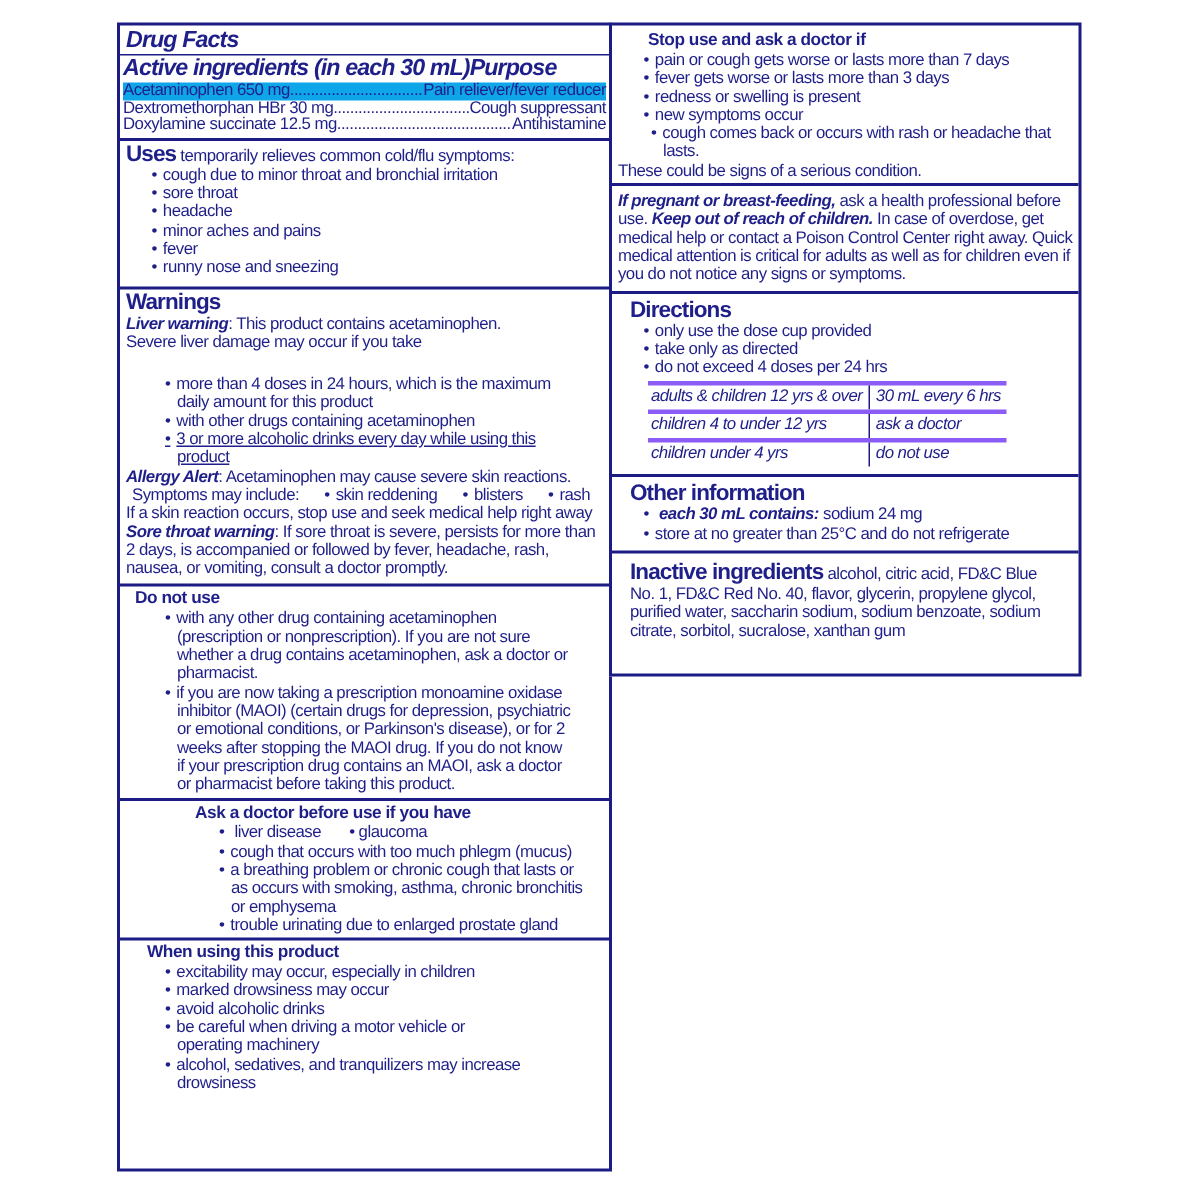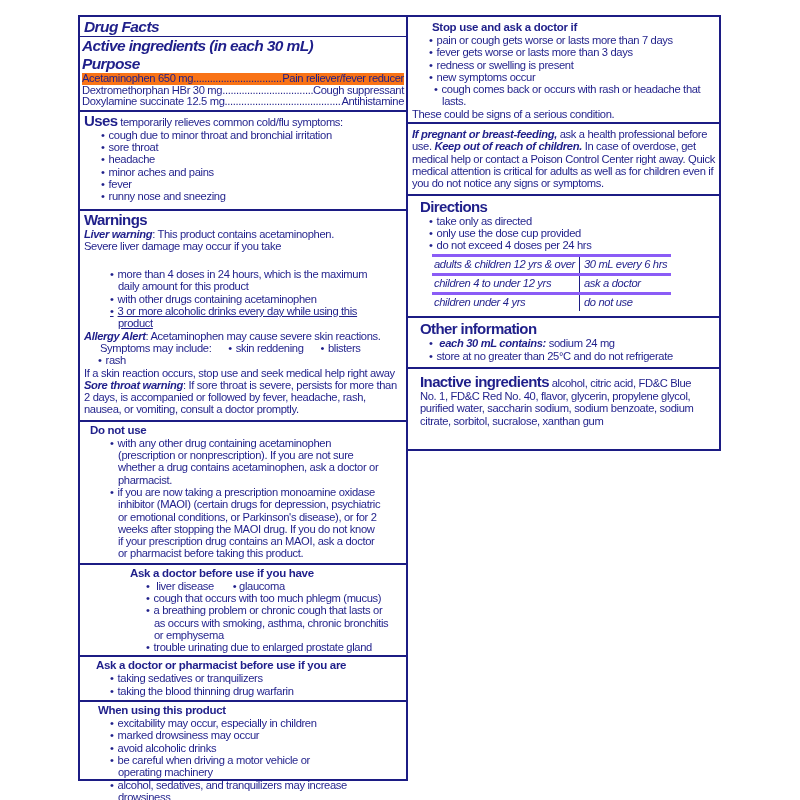--- a/index.html
+++ b/index.html
@@ -13,27 +13,27 @@
   .t { font-size: 11.2px; line-height: 12.3px; letter-spacing: -0.35px; }
   .h1 { font-size: 15.5px; font-weight: bold; font-style: italic; letter-spacing: -0.6px; line-height: 18px; }
   .h2 { font-size: 15px; font-weight: bold; letter-spacing: -0.6px; line-height: 16px; }
   .hh { font-size: 11.5px; font-weight: bold; letter-spacing: -0.3px; line-height: 13px; }
   .b { font-weight: bold; font-style: italic; }
   .bul { padding-left: 25px; text-indent: -8px; }
   .bul::before { content: "\2022"; margin-right: 4px; }
   .bul2 { padding-left: 34px; text-indent: -8px; }
   .bul2::before { content: "\2022"; margin-right: 4px; }
   .df-title { border-bottom: 1px solid #1c1c84; padding: 1px 4px 0 4px; }
-  .ai-head { display: flex; padding: 0 0 0 0; flex-direction: column; }
+  .ai-head { display: flex; padding: 0 0 0 0; }
   .ing { display: flex; font-size: 11.2px; line-height: 11.6px; letter-spacing: -0.35px; }
   .ing .name { white-space: nowrap; }
   .ing .dots { flex: 1; overflow: hidden; white-space: nowrap; }
   .ing .dots::after { content: "........................................................................................................................"; }
   .ing .purp { white-space: nowrap; }
-  .hl { background: #f97316; }
+  .hl { background: #0ea5e9; }
   .dir-table { margin: 3px 0 0 20px; border-collapse: collapse; font-size: 11.2px; letter-spacing: -0.35px; }
   .dir-table td { border-top: 3px solid #8b5cf6; padding: 1px 4px 2px 4px; line-height: 13px; white-space: nowrap; font-style: italic; }
   .dir-table td:first-child { border-right: 1px solid #1c1c84; padding-left: 2px; }
   .inline-bullets span { margin-left: 14px; }
   .inline-bullets span::before { content: "\2022"; margin-right: 4px; }
 </style>
 </head>
 <body>
 
 <div class="col" id="left">
@@ -84,21 +84,21 @@
       <span class="b">Liver warning</span><span>: This product contains acetaminophen.</span>
     </div>
     <div>Severe liver damage may occur if you take</div>
     <div class="bul2" style="padding-right:30px;margin-top:16px;">more than 4 doses in 24 hours, which is the maximum daily amount for this product</div>
     <div class="bul2">with other drugs containing acetaminophen</div>
     <div class="bul2" style="padding-right:40px;text-decoration:underline;">3 or more alcoholic drinks every day while using this product</div>
     <div>
       <span class="b">Allergy Alert</span><span>: Acetaminophen may cause severe skin reactions.</span>
     </div>
     <div class="inline-bullets">
-      <span style="margin-left:16px" class="nob">Symptoms may include:</span>
+      <span style="margin-left:4px" class="nob">Symptoms may include:</span>
       <span>skin reddening</span>
       <span>blisters</span>
       <span>rash</span>
     </div>
     <div>If a skin reaction occurs, stop use and seek medical help right away</div>
     <div>
       <span class="b">Sore throat warning</span><span>: If sore throat is severe, persists for more than 2 days, is accompanied or followed by fever, headache, rash, nausea, or vomiting, consult a doctor promptly.</span>
     </div>
   </div>
 
@@ -112,25 +112,20 @@
     <div class="hh" style="padding-left:10px;">Ask a doctor before use if you have</div>
     <div class="bul2">
       <span>liver disease</span>
       <span style="margin-left:16px;">• </span><span>glaucoma</span>
     </div>
     <div class="bul2">cough that occurs with too much phlegm (mucus)</div>
     <div class="bul2" style="padding-right:10px;">a breathing problem or chronic cough that lasts or as occurs with smoking, asthma, chronic bronchitis or emphysema</div>
     <div class="bul2">trouble urinating due to enlarged prostate gland</div>
   </div>
 
-  <div class="sec t" style="padding-top:2px;padding-bottom:3px;">
-    <div class="hh" style="padding-left:12px;">Ask a doctor or pharmacist before use if you are</div>
-    <div class="bul2">taking sedatives or tranquilizers</div>
-    <div class="bul2">taking the blood thinning drug warfarin</div>
-  </div>
 
   <div class="sec t" style="padding-top:2px;">
     <div class="hh" style="padding-left:14px;">When using this product</div>
     <div class="bul2">excitability may occur, especially in children</div>
     <div class="bul2">marked drowsiness may occur</div>
     <div class="bul2">avoid alcoholic drinks</div>
     <div class="bul2" style="padding-right:50px;">be careful when driving a motor vehicle or operating machinery</div>
     <div class="bul2" style="padding-right:50px;">alcohol, sedatives, and tranquilizers may increase drowsiness</div>
   </div>
 </div>
@@ -146,22 +141,22 @@
     <div class="bul" style="padding-left:30px;">cough comes back or occurs with rash or headache that lasts.</div>
     <div>These could be signs of a serious condition.</div>
   </div>
 
   <div class="sec t" style="padding-top:4px;padding-bottom:4px;">
     <span class="b">If pregnant or breast-feeding,</span><span> ask a health professional before use. </span><span class="b">Keep out of reach of children.</span><span> In case of overdose, get medical help or contact a Poison Control Center right away. Quick medical attention is critical for adults as well as for children even if you do not notice any signs or symptoms.</span>
   </div>
 
   <div class="sec t" style="padding-top:3px;padding-bottom:5px;">
     <div class="h2" style="padding-left:8px;">Directions</div>
+    <div class="bul">only use the dose cup provided</div>
     <div class="bul">take only as directed</div>
-    <div class="bul">only use the dose cup provided</div>
     <div class="bul">do not exceed 4 doses per 24 hrs</div>
     <table class="dir-table">
       <tbody>
           <tr>
         <td>adults &amp; children 12 yrs &amp; over</td>
         <td>30 mL every 6 hrs</td>
       </tr>
       <tr>
         <td>children 4 to under 12 yrs</td>
         <td>ask a doctor</td>

